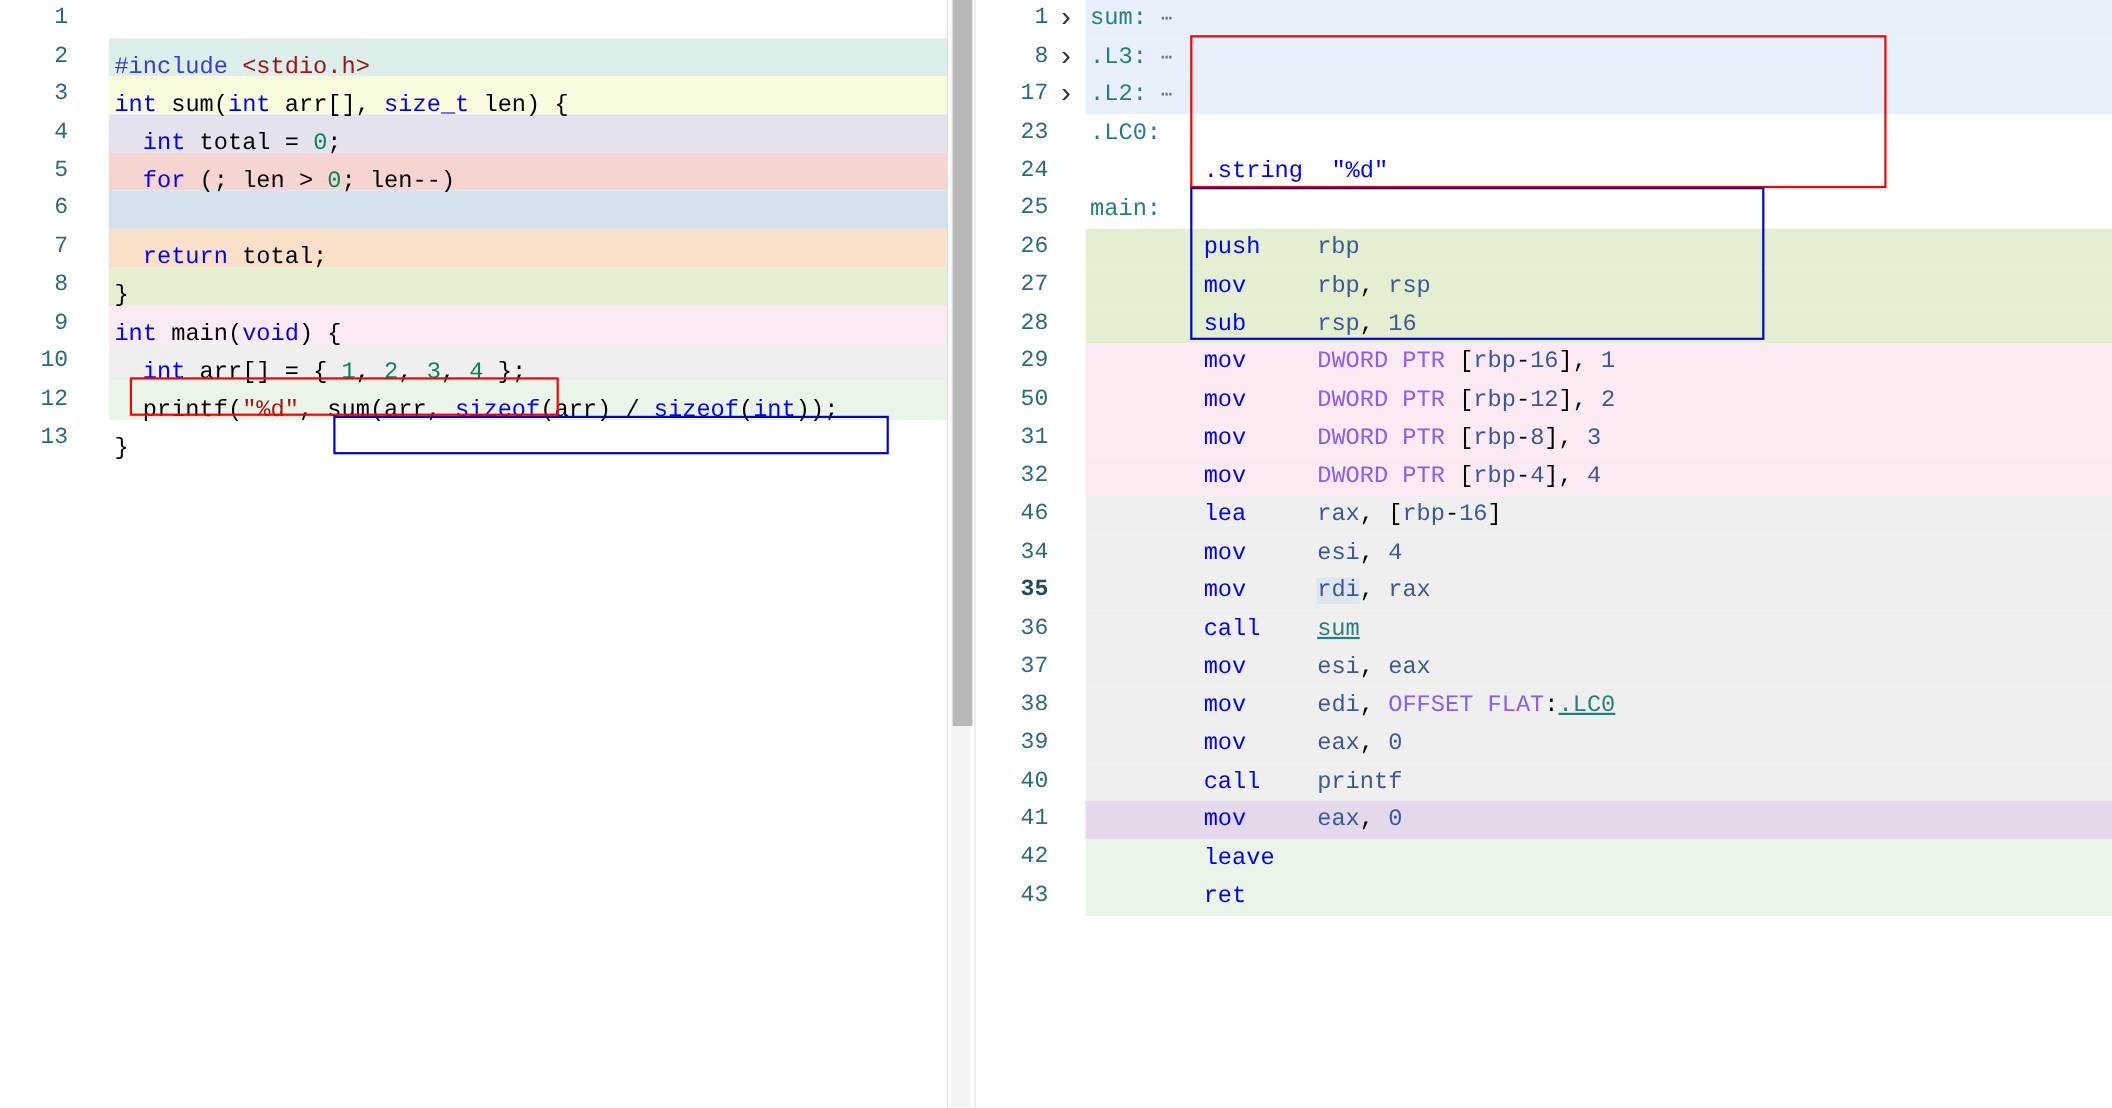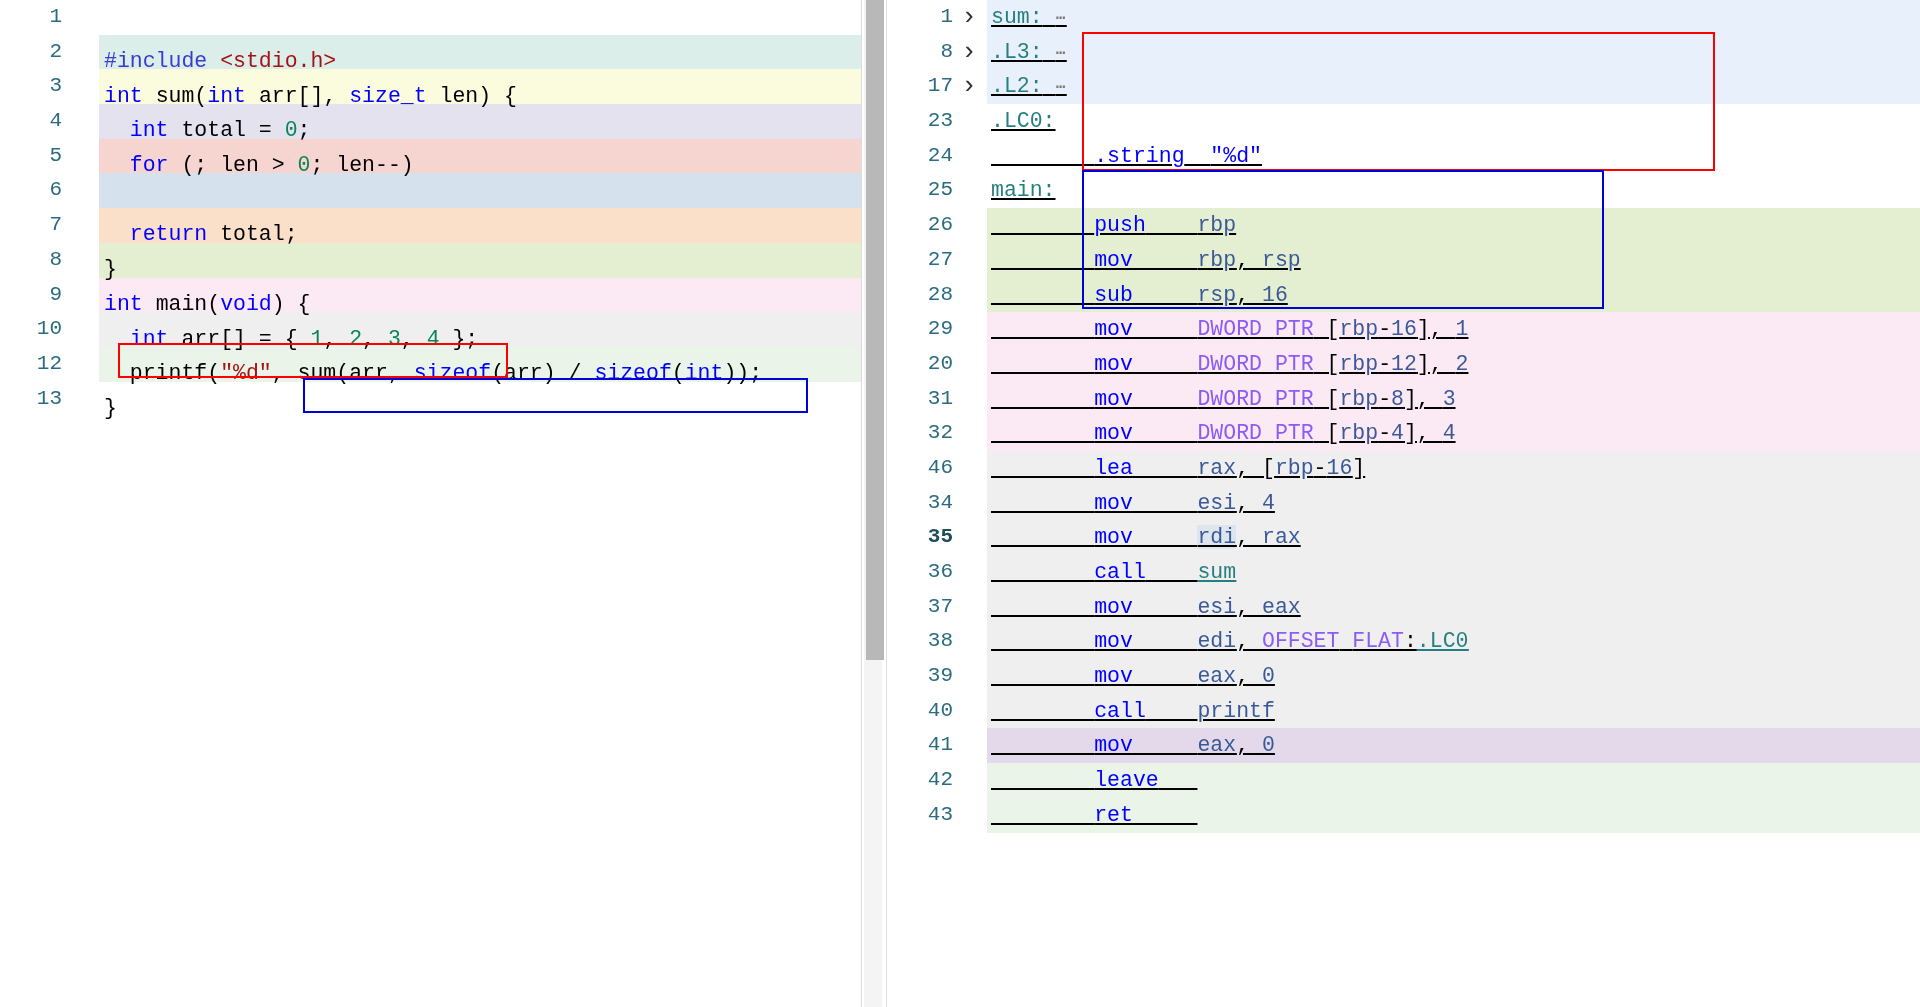--- a/index.html
+++ b/index.html
@@ -121,21 +121,21 @@
   #asm-pane .fold   {
     position: absolute;
     left: 70px; top: 0;
     width: 24px; height: 100%;
     z-index: 3;
     color: #333333;
     font-size: 20px;
     text-align: center;
   }
   #asm-pane .rowbg  { left: 100px; right: 0; }
-  #asm-pane .rowtext{ left: 100px; padding-left: 4px; text-decoration: underline; }
+  #asm-pane .rowtext{ left: 100px; padding-left: 4px; }
 
   .ellipsis {
     color: #777777;
     letter-spacing: 1px;
     font-size: 17px;
   }
 
   
   .annot-box {
     position: absolute;
@@ -185,21 +185,21 @@
         <div class="row"><div class="rowbg" style="background: rgb(232, 240, 251);"></div><div class="gutter">1</div><div class="fold" style="font-size: 26px;">›</div><div class="rowtext"><span class="lbl">sum:</span> <span class="ellipsis">⋯</span></div></div>
         <div class="row"><div class="rowbg" style="background: rgb(232, 240, 251);"></div><div class="gutter">8</div><div class="fold" style="font-size: 26px;">›</div><div class="rowtext"><span class="lbl">.L3:</span> <span class="ellipsis">⋯</span></div></div>
         <div class="row"><div class="rowbg" style="background: rgb(232, 240, 251);"></div><div class="gutter">17</div><div class="fold" style="font-size: 26px;">›</div><div class="rowtext"><span class="lbl">.L2:</span> <span class="ellipsis">⋯</span></div></div>
         <div class="row"><div class="rowbg" style="background: rgb(255, 255, 255);"></div><div class="gutter">23</div><div class="rowtext"><span class="lbl">.LC0:</span></div></div>
         <div class="row"><div class="rowbg" style="background: rgb(255, 255, 255);"></div><div class="gutter">24</div><div class="rowtext">        <span class="dir">.string</span>  <span class="dir">"%d"</span></div></div>
         <div class="row"><div class="rowbg" style="background: rgb(255, 255, 255);"></div><div class="gutter">25</div><div class="rowtext"><span class="lbl">main:</span></div></div>
         <div class="row"><div class="rowbg" style="background: rgb(228, 239, 209);"></div><div class="gutter">26</div><div class="rowtext">        <span class="opc">push</span>    <span class="reg">rbp</span></div></div>
         <div class="row"><div class="rowbg" style="background: rgb(228, 239, 209);"></div><div class="gutter">27</div><div class="rowtext">        <span class="opc">mov</span>     <span class="reg">rbp</span>, <span class="reg">rsp</span></div></div>
         <div class="row"><div class="rowbg" style="background: rgb(228, 239, 209);"></div><div class="gutter">28</div><div class="rowtext">        <span class="opc">sub</span>     <span class="reg">rsp</span>, <span class="asmnum">16</span></div></div>
         <div class="row"><div class="rowbg" style="background: rgb(251, 234, 243);"></div><div class="gutter">29</div><div class="rowtext">        <span class="opc">mov</span>     <span class="ptrw">DWORD</span> <span class="ptrw">PTR</span> [<span class="reg">rbp</span>-<span class="asmnum">16</span>], <span class="asmnum">1</span></div></div>
-        <div class="row"><div class="rowbg" style="background: rgb(251, 234, 243);"></div><div class="gutter">20</div><div class="rowtext">        <span class="opc">mov</span>     <span class="ptrw">DWORD</span> <span class="ptrw">PTR</span> [<span class="reg">rbp</span>-<span class="asmnum">12</span>], <span class="asmnum">2</span></div></div>
+        <div class="row"><div class="rowbg" style="background: rgb(251, 234, 243);"></div><div class="gutter">50</div><div class="rowtext">        <span class="opc">mov</span>     <span class="ptrw">DWORD</span> <span class="ptrw">PTR</span> [<span class="reg">rbp</span>-<span class="asmnum">12</span>], <span class="asmnum">2</span></div></div>
         <div class="row"><div class="rowbg" style="background: rgb(251, 234, 243);"></div><div class="gutter">31</div><div class="rowtext">        <span class="opc">mov</span>     <span class="ptrw">DWORD</span> <span class="ptrw">PTR</span> [<span class="reg">rbp</span>-<span class="asmnum">8</span>], <span class="asmnum">3</span></div></div>
         <div class="row"><div class="rowbg" style="background: rgb(251, 234, 243);"></div><div class="gutter">32</div><div class="rowtext">        <span class="opc">mov</span>     <span class="ptrw">DWORD</span> <span class="ptrw">PTR</span> [<span class="reg">rbp</span>-<span class="asmnum">4</span>], <span class="asmnum">4</span></div></div>
         <div class="row"><div class="rowbg" style="background: rgb(239, 239, 239);"></div><div class="gutter">46</div><div class="rowtext">        <span class="opc">lea</span>     <span class="reg">rax</span>, [<span class="reg">rbp</span>-<span class="asmnum">16</span>]</div></div>
         <div class="row"><div class="rowbg" style="background: rgb(239, 239, 239);"></div><div class="gutter">34</div><div class="rowtext">        <span class="opc">mov</span>     <span class="reg">esi</span>, <span class="asmnum">4</span></div></div>
         <div class="row"><div class="rowbg" style="background: rgb(239, 239, 239);"></div><div class="gutter bold-line">35</div><div class="rowtext">        <span class="opc">mov</span>     <span class="reg hl-tok">rdi</span>, <span class="reg">rax</span></div></div>
         <div class="row"><div class="rowbg" style="background: rgb(239, 239, 239);"></div><div class="gutter">36</div><div class="rowtext">        <span class="opc">call</span>    <span class="link">sum</span></div></div>
         <div class="row"><div class="rowbg" style="background: rgb(239, 239, 239);"></div><div class="gutter">37</div><div class="rowtext">        <span class="opc">mov</span>     <span class="reg">esi</span>, <span class="reg">eax</span></div></div>
         <div class="row"><div class="rowbg" style="background: rgb(239, 239, 239);"></div><div class="gutter">38</div><div class="rowtext">        <span class="opc">mov</span>     <span class="reg">edi</span>, <span class="ptrw">OFFSET</span> <span class="ptrw">FLAT</span>:<span class="link">.LC0</span></div></div>
         <div class="row"><div class="rowbg" style="background: rgb(239, 239, 239);"></div><div class="gutter">39</div><div class="rowtext">        <span class="opc">mov</span>     <span class="reg">eax</span>, <span class="asmnum">0</span></div></div>
         <div class="row"><div class="rowbg" style="background: rgb(239, 239, 239);"></div><div class="gutter">40</div><div class="rowtext">        <span class="opc">call</span>    <span class="reg">printf</span></div></div>

